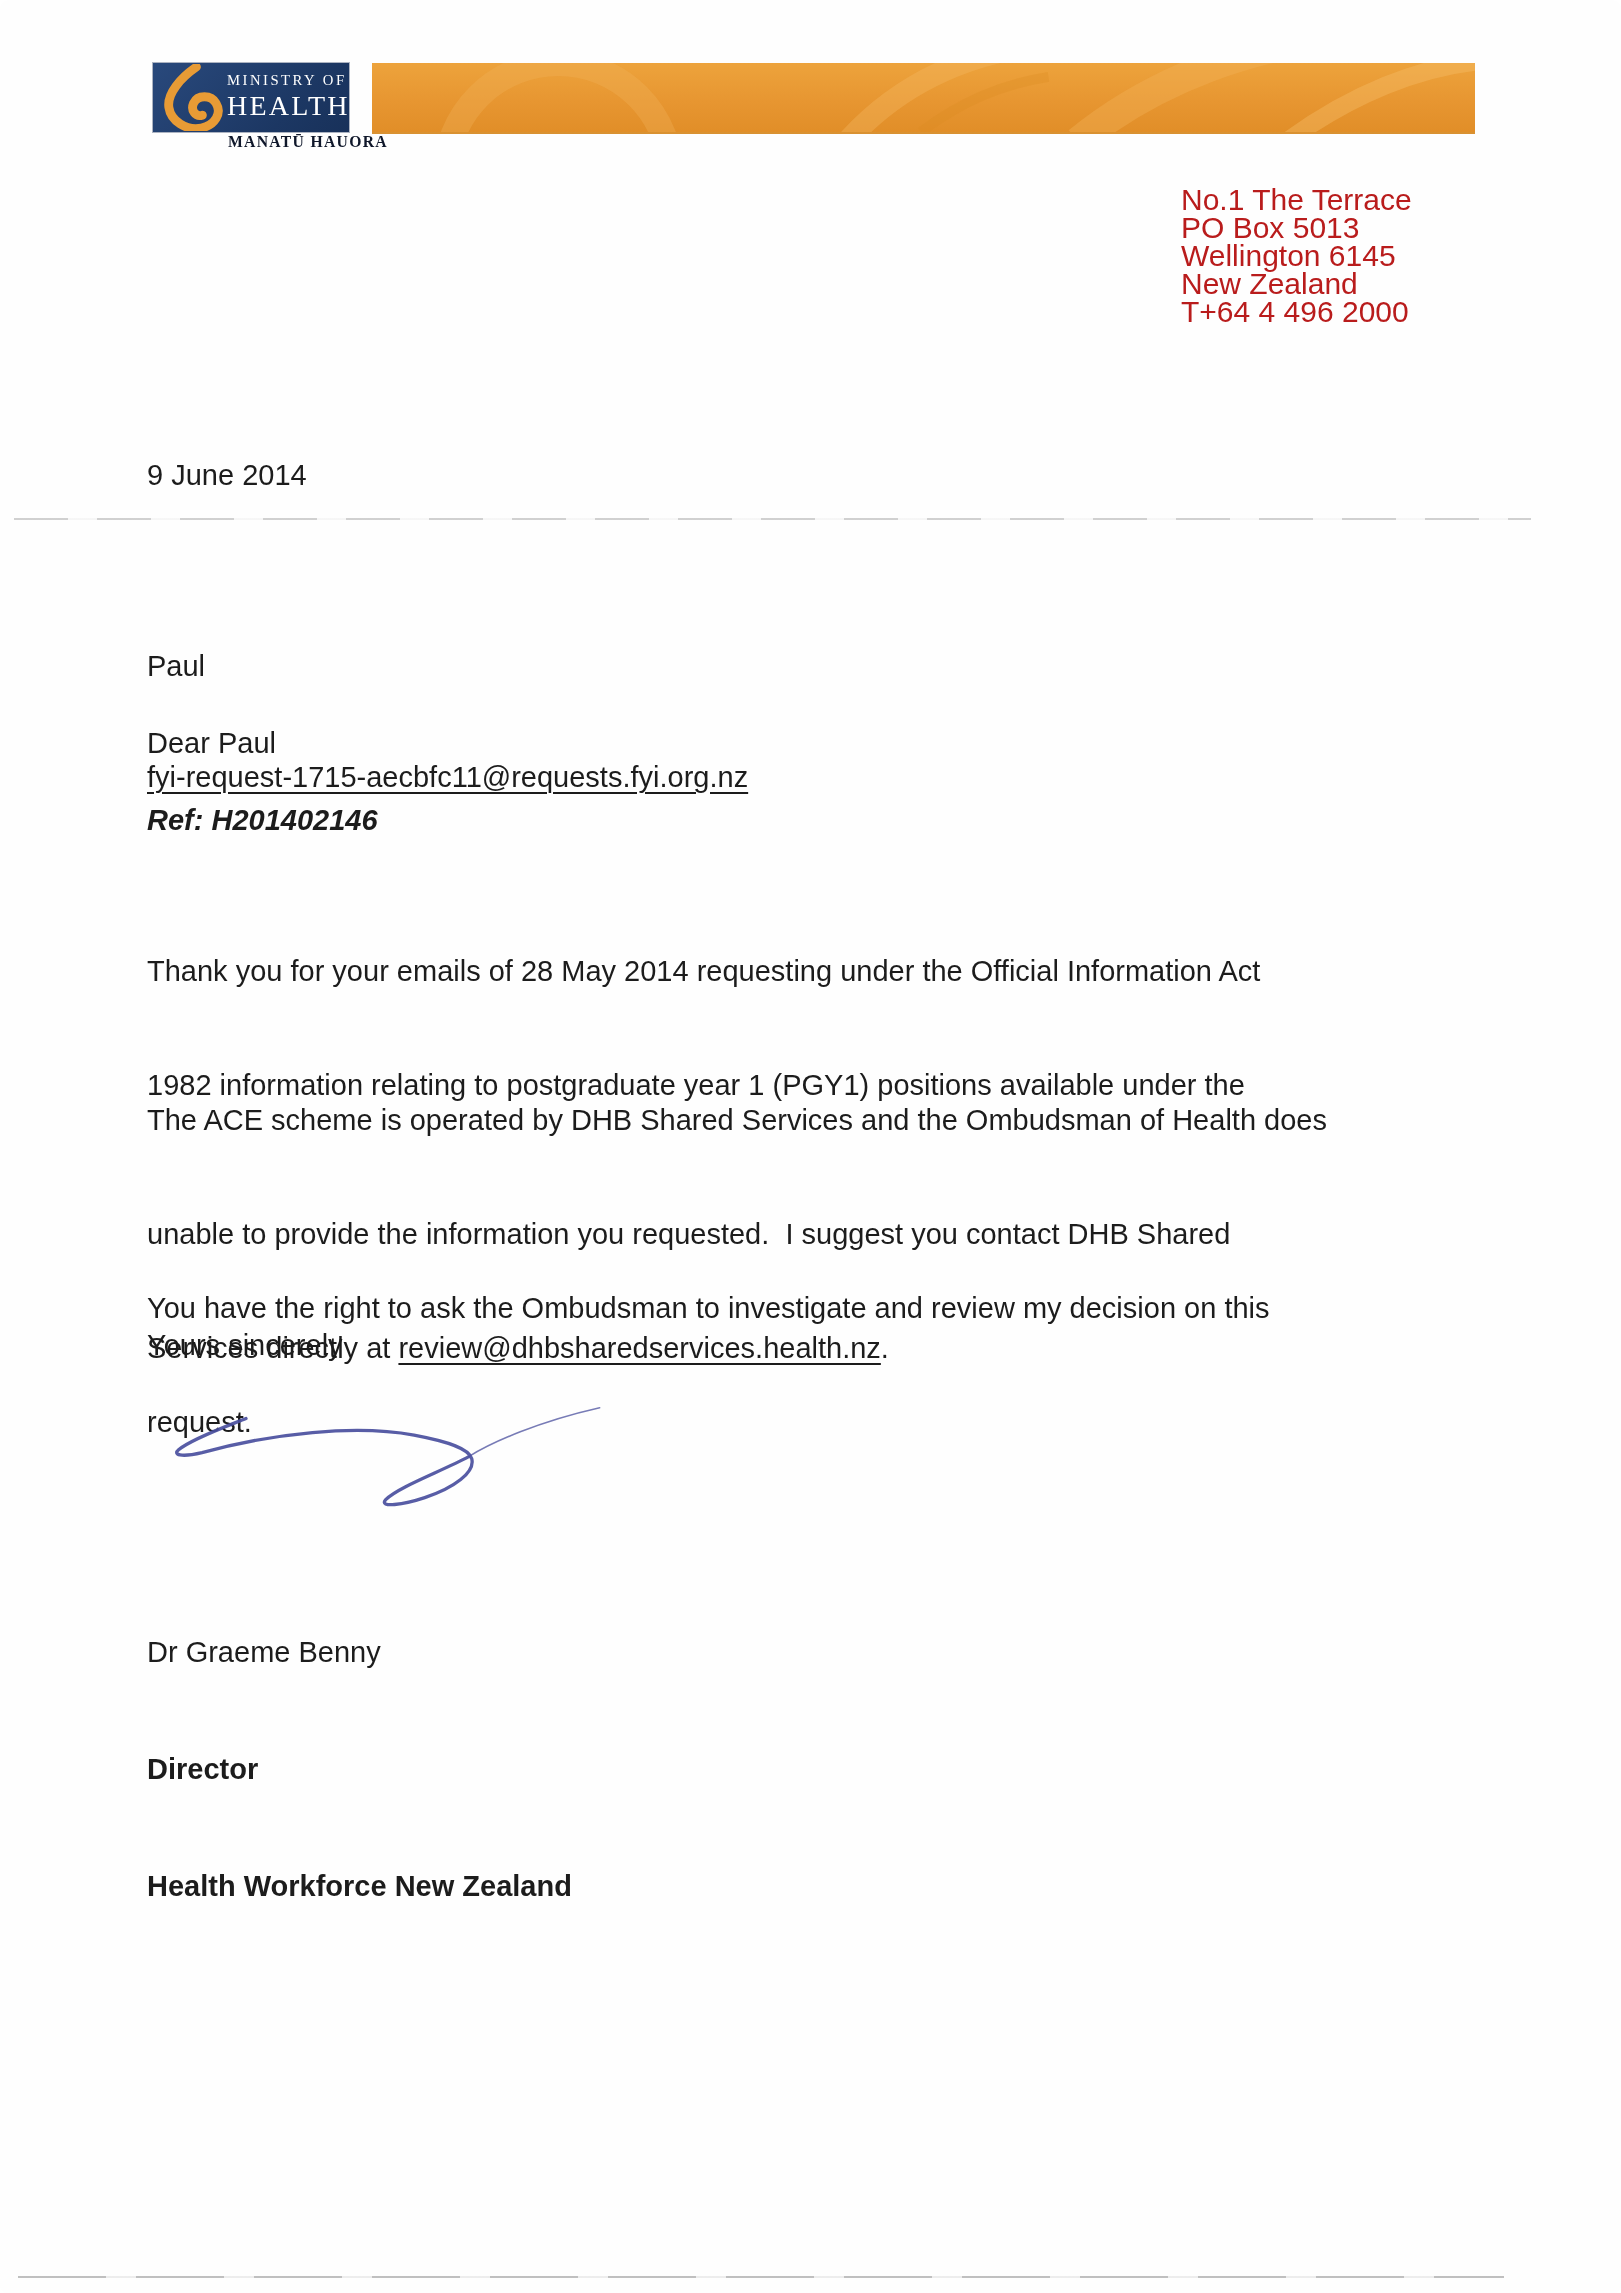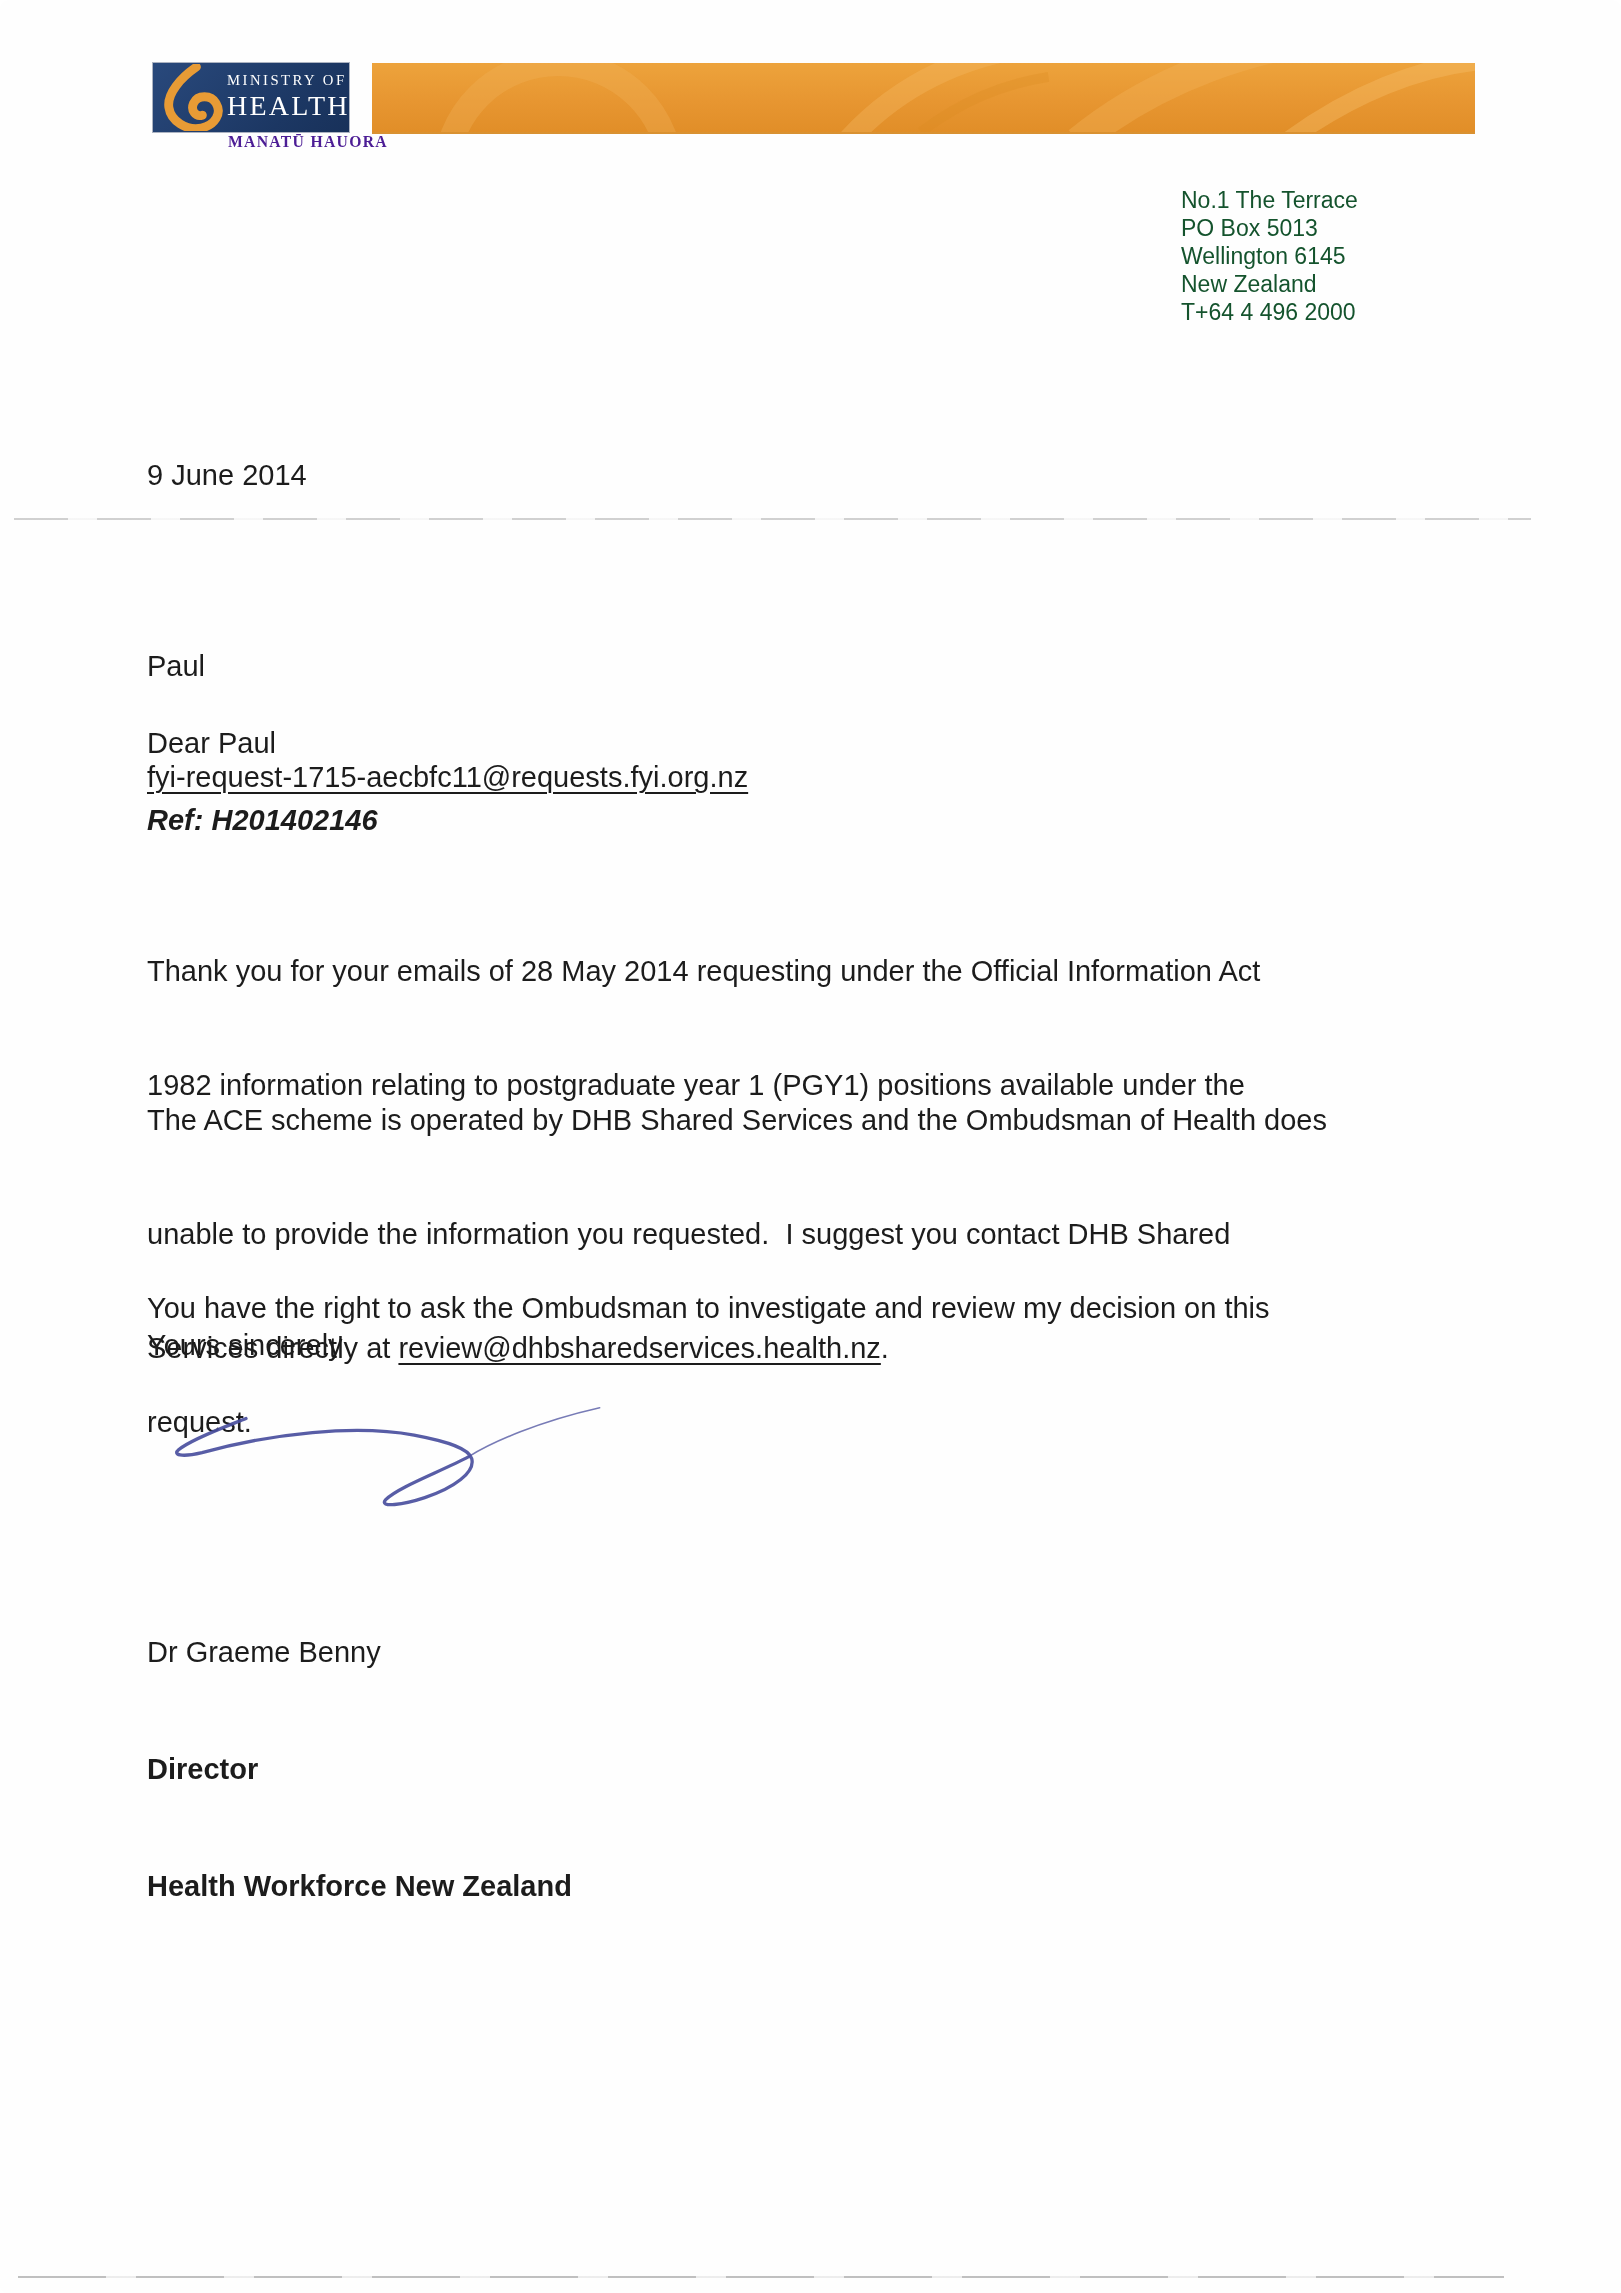--- a/index.html
+++ b/index.html
@@ -22,36 +22,36 @@
     box-shadow:0 0 0 1px rgba(20,40,80,.35);
   }
   .koru-wrap{position:absolute; left:3.9px; top:1px; width:71px; height:67px;}
   .logo-text{position:absolute; left:74px; top:8.8px; color:#ffffff; font-family:"Liberation Serif", serif;}
   .logo-line1{font-size:14.7px; letter-spacing:2.5px; font-weight:500;}
   .logo-line2{font-size:28px; letter-spacing:2.2px; font-weight:500; margin-top:1px;}
   .logo-subtitle{
     position:absolute; left:228px; top:133px;
     font-family:"Liberation Serif", serif;
     font-weight:bold; font-size:15.7px; letter-spacing:1.3px;
-    color:#4c1d95;
+    color:#0f172a;
   }
   .banner{
     position:absolute; left:372px; top:63px;
     width:1103px; height:69px;
     background:linear-gradient(180deg,#eda33c 0%, #e79631 55%, #e18e28 100%);
     border-bottom:2px solid rgba(160,95,20,.25);
     overflow:hidden;
   }
   .banner svg{position:absolute; left:0; top:0;}
 
   
   .contact{
     position:absolute; left:1181px; top:186px;
-    font-size:23px; line-height:28px;
-    color:#14532d;
+    font-size:30px; line-height:28px;
+    color:#b91c1c;
   }
 
   
   .txt{position:absolute; left:147px; font-size:29px; white-space:pre;}
   .date{top:459px;}
   .recipient{top:574px; line-height:37px;}
   .salutation{top:727px;}
   .reference{top:804px; font-weight:bold;font-style:italic;}
   .para{line-height:38px;}
   .para1{top:876px;}

